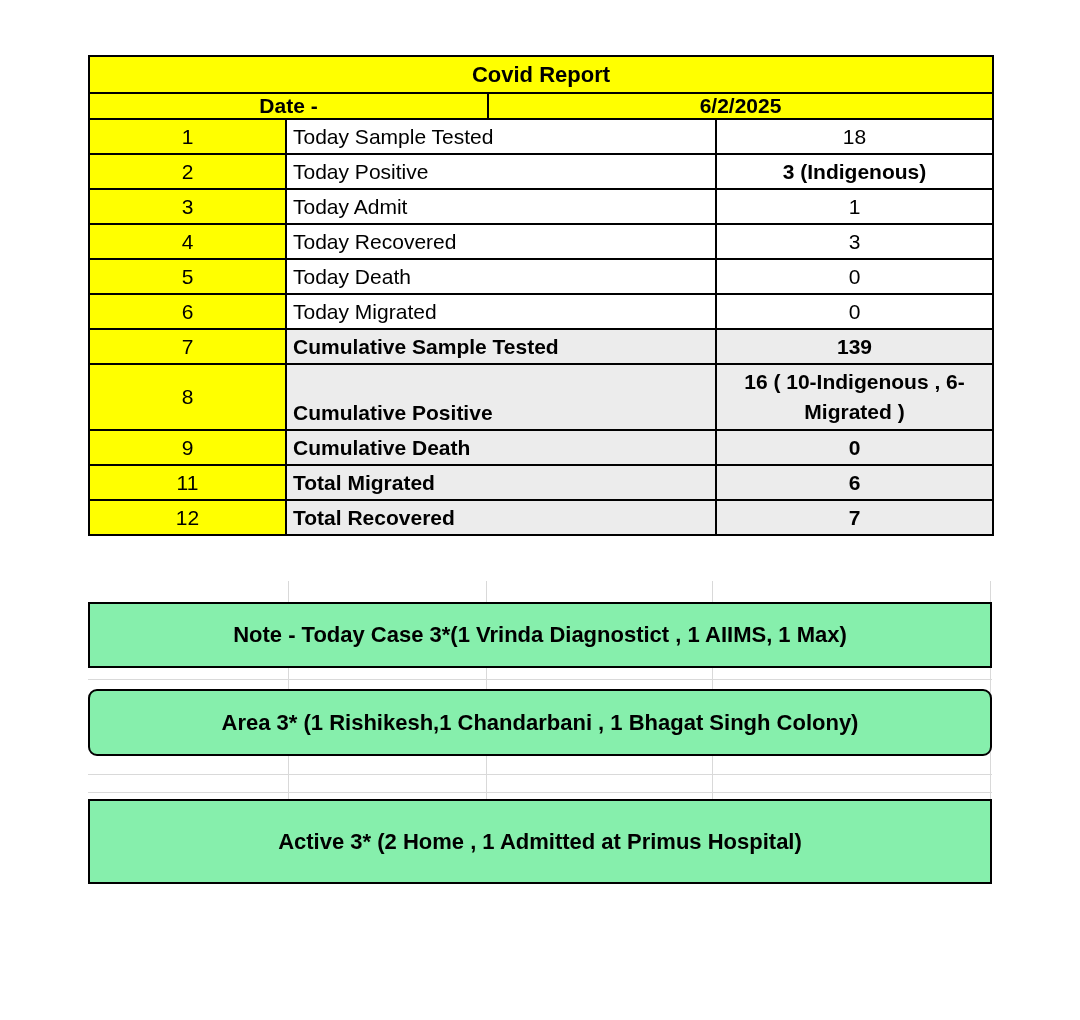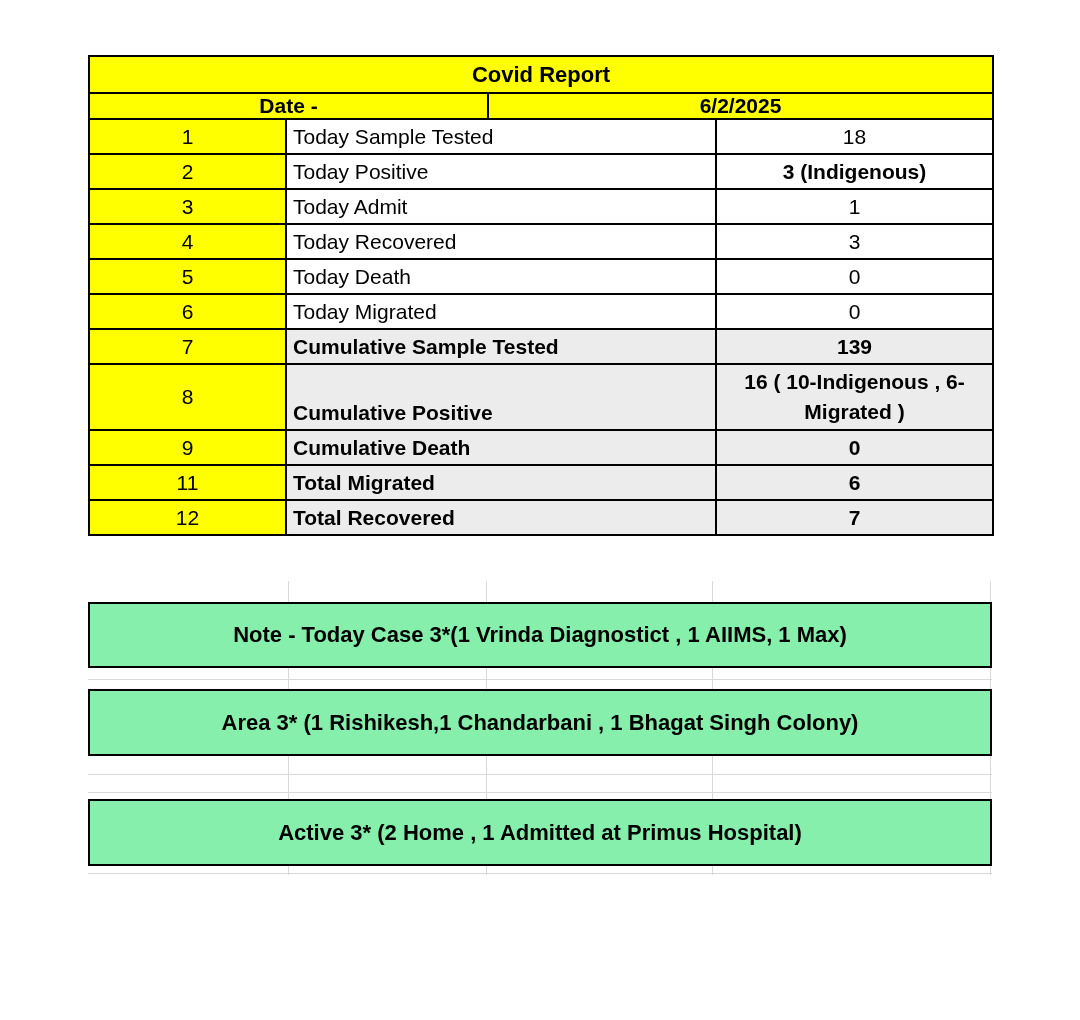--- a/index.html
+++ b/index.html
@@ -103,22 +103,22 @@
     box-sizing: border-box;
     display: flex;
     align-items: center;
     justify-content: center;
     text-align: center;
     font-weight: bold;
     font-size: 22px;
     z-index: 1;
   }
   .note-1 { top: 602px; height: 66px; }
-  .note-2 { top: 689px; height: 67px; }
-  .note-3 { top: 799px; height: 67px; }
+  .note-2 { top: 689px; height: 67px; border-radius: 9px; }
+  .note-3 { top: 799px; height: 85px; }
 </style>
 </head>
 <body>
 
 <div class="vline" style="left:288px"></div>
 <div class="vline" style="left:486px"></div>
 <div class="vline" style="left:712px"></div>
 <div class="vline" style="left:990px"></div>
 <div class="hline" style="top:679px"></div>
 <div class="hline" style="top:774px"></div>

